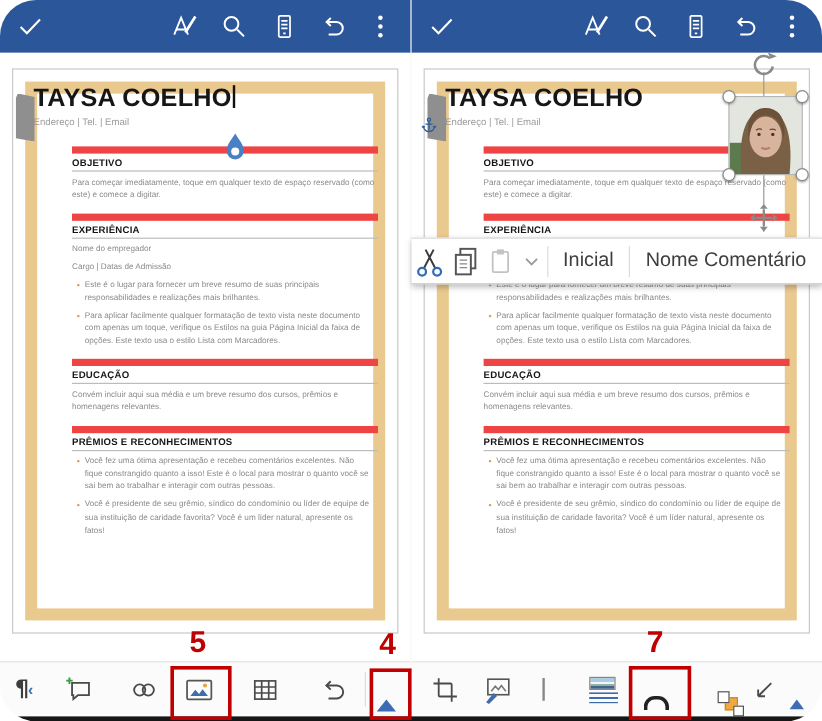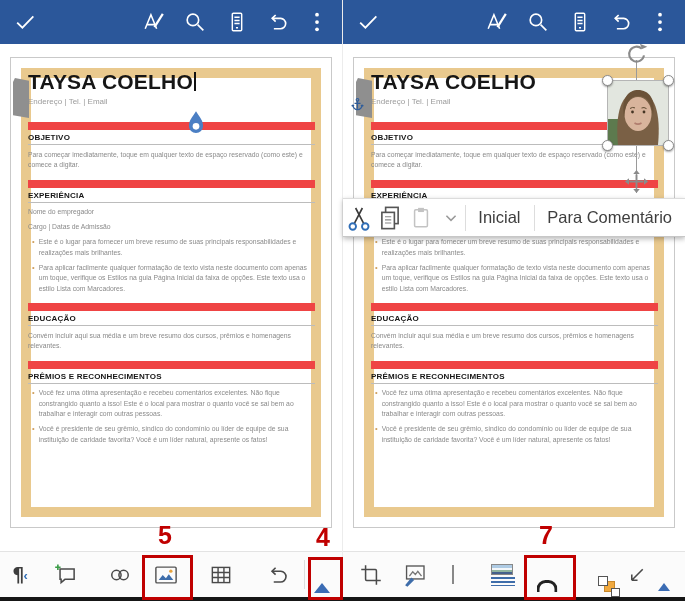--- a/index.html
+++ b/index.html
@@ -1,37 +1,37 @@
 <!DOCTYPE html>
 <html><head>
 <meta charset="utf-8">
 <style>
   html,body{margin:0;padding:0;background:#fff;}
   .screen{position:relative;width:685px;height:601px;overflow:hidden;background:#fff;
-          font-family:"Liberation Sans","DejaVu Sans",sans-serif;}
+          font-family:"Liberation Sans","DejaVu Sans",sans-serif;border-radius:30px;}
   .panel{position:absolute;top:0;width:342px;height:601px;background:#fff;}
   .panel.left{left:0;border-right:1px solid #ececec;}
   .panel.right{left:343px;width:342px;}
 
   
   .topbar{position:absolute;top:0;left:0;right:0;height:44px;background:#2b579a;}
   .tb-icon{position:absolute;top:50%;transform:translate(-50%,-50%);width:25px;height:25px;cursor:pointer;}
   .tb-icon svg{display:block;width:100%;height:100%;}
 
   
   .docarea{position:absolute;top:44px;left:0;right:0;bottom:49px;background:#fff;overflow:hidden;}
   .page{position:absolute;left:10px;top:13px;right:10px;bottom:24px;background:#fff;border:1px solid #c9c9c9;}
   .frame{position:absolute;inset:10px;border:10px solid #e9c98e;}
   .doc-content{position:absolute;inset:0;padding:7px 16px 0 17px;}
   .bookmark{position:absolute;left:2px;top:20px;width:16px;height:40px;background:#8f8f8f;
             clip-path:polygon(12% 0,100% 7%,100% 100%,0 93%,0 10%);z-index:3;}
   .doc-title{font-size:21px;font-weight:bold;color:#161616;letter-spacing:.2px;margin-top:5px;white-space:nowrap;}
   .caret{display:inline-block;width:2px;height:19px;background:#111;vertical-align:-2px;margin-left:1px;}
   .doc-contact{font-size:8px;color:#9b9b9b;margin-top:3px;}
-  .doc-section{border-top:8px solid #ef4444;margin-top:9px;}
+  .doc-section{border-top:6px solid #ef4444;margin-top:9px;margin-left:32px;}
   .doc-section:first-child{margin-top:16px;}
   .sec-heading{font-size:8px;font-weight:bold;color:#161616;letter-spacing:.2px;
                padding:3px 0 2px;border-bottom:1px solid #bcbcbc;}
   .sec-p{font-size:6.8px;color:#8a8a8a;line-height:1.55;margin:4.5px 0;}
   .sec-bullet{display:flex;font-size:6.8px;color:#8a8a8a;line-height:1.55;margin:4.5px 0 4.5px 4px;}
   .bmark{color:#cfa05f;font-size:7.5px;margin-right:4px;line-height:1.4;}
   .btext{flex:1;padding-right:6px;}
 
   
   .bottombar{position:absolute;left:0;right:0;bottom:4px;height:45px;background:#fbfbfb;border-top:1px solid #e3e3e3;}
@@ -369,21 +369,21 @@
           </svg>
         </span>
       <span class="ctx-btn" style="width:38px">
           <svg width="22" height="22" viewBox="0 0 24 24" fill="none" stroke="#9a9a9a" stroke-width="1.7">
             <path d="M7 9.5l5 5 5-5"></path>
           </svg>
         </span>
       <span class="ctx-div"></span>
       <span class="ctx-btn ctx-label">Inicial</span>
       <span class="ctx-div"></span>
-      <span class="ctx-btn ctx-label" style="flex:1">Para Comentário</span>
+      <span class="ctx-btn ctx-label" style="flex:1">Nome Comentário</span>
     </div>
 
     <div class="bottombar">
       <span class="bb-icon" style="left:28px">
           <svg width="26" height="26" viewBox="0 0 24 24" fill="none" stroke="#4a4a4a" stroke-width="1.4">
             <path d="M7 3v13a1 1 0 0 0 1 1h13M3 7h13a1 1 0 0 1 1 1v13"></path>
           </svg>
         </span>
       <span class="bb-icon" style="left:72px">
           <svg width="27" height="27" viewBox="0 0 24 24" fill="none" stroke="#555" stroke-width="1.2">

